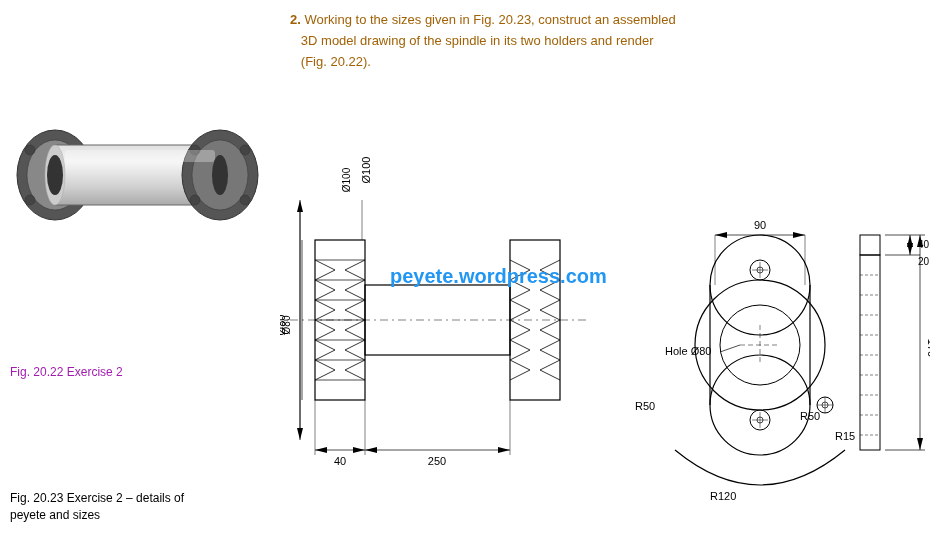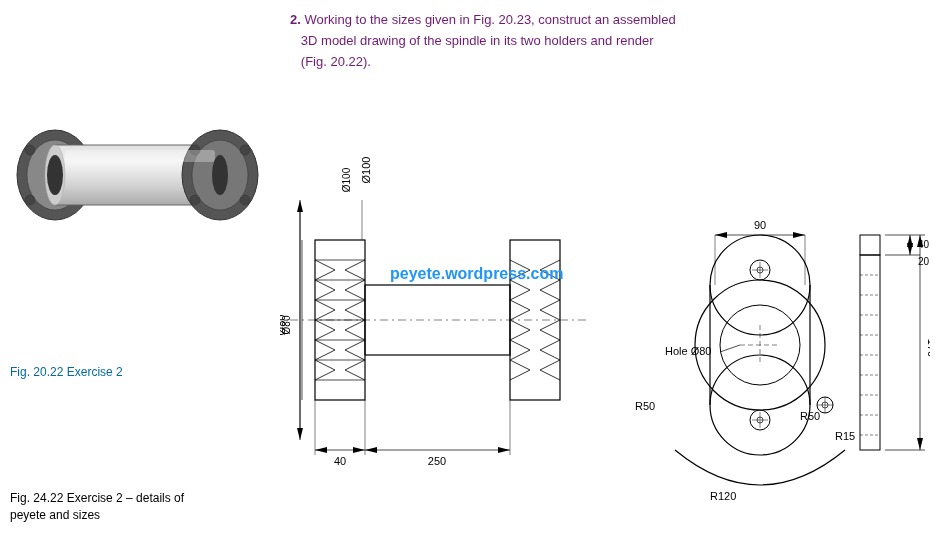--- a/index.html
+++ b/index.html
@@ -13,42 +13,42 @@
     }
 
     
     .instruction-text {
       position: absolute;
       top: 10px;
       left: 290px;
       right: 8px;
       font-size: 13px;
       line-height: 1.6;
-      color: #701a75;
+      color: #a16207;
     }
 
     .instruction-text .number {
       font-weight: bold;
     }
 
     
     .model-image-area {
       position: absolute;
       top: 60px;
       left: 10px;
       width: 260px;
       height: 240px;
     }
 
     .fig-caption-1 {
       position: absolute;
       top: 365px;
       left: 10px;
       font-size: 12px;
-      color: #0369a1;
+      color: #a21caf;
     }
 
     .fig-caption-2 {
       position: absolute;
       top: 490px;
       left: 10px;
       font-size: 12px;
       color: #000;
       width: 200px;
       line-height: 1.4;
@@ -61,21 +61,21 @@
       left: 280px;
       width: 650px;
       height: 390px;
     }
 
     
     .watermark {
       position: absolute;
       top: 265px;
       left: 390px;
-      font-size: 16px;
+      font-size: 20px;
       color: #2196F3;
       font-weight: bold;
       z-index: 10;
       pointer-events: none;
     }
 
     
     .spindle-svg {
       width: 250px;
       height: 220px;
@@ -126,21 +126,21 @@
 
     <ellipse cx="45" cy="115" rx="8" ry="20" fill="#333"></ellipse>
     <ellipse cx="210" cy="115" rx="8" ry="20" fill="#333"></ellipse>
   </svg>
 </div>
 
 <div class="fig-caption-1">
   <span>Fig. 20.22  Exercise 2</span>
 </div>
 <div class="fig-caption-2">
-  <span>Fig. 24.22  Exercise 2 – details of</span><br>
+  <span>Fig. 20.23  Exercise 2 – details of</span><br>
   <span>peyete and sizes</span>
 </div>
 
 <div class="watermark">peyete.wordpress.com</div>
 
 <div class="drawing-area">
   <svg width="650" height="390" viewBox="0 0 650 390">
 
     <line x1="20" y1="60" x2="20" y2="300" stroke="#000" stroke-width="0.7"></line>
     <text x="5" y="185" font-size="11" fill="#000" transform="rotate(-90,5,185)" text-anchor="middle" font-family="Arial">Ø80</text>

